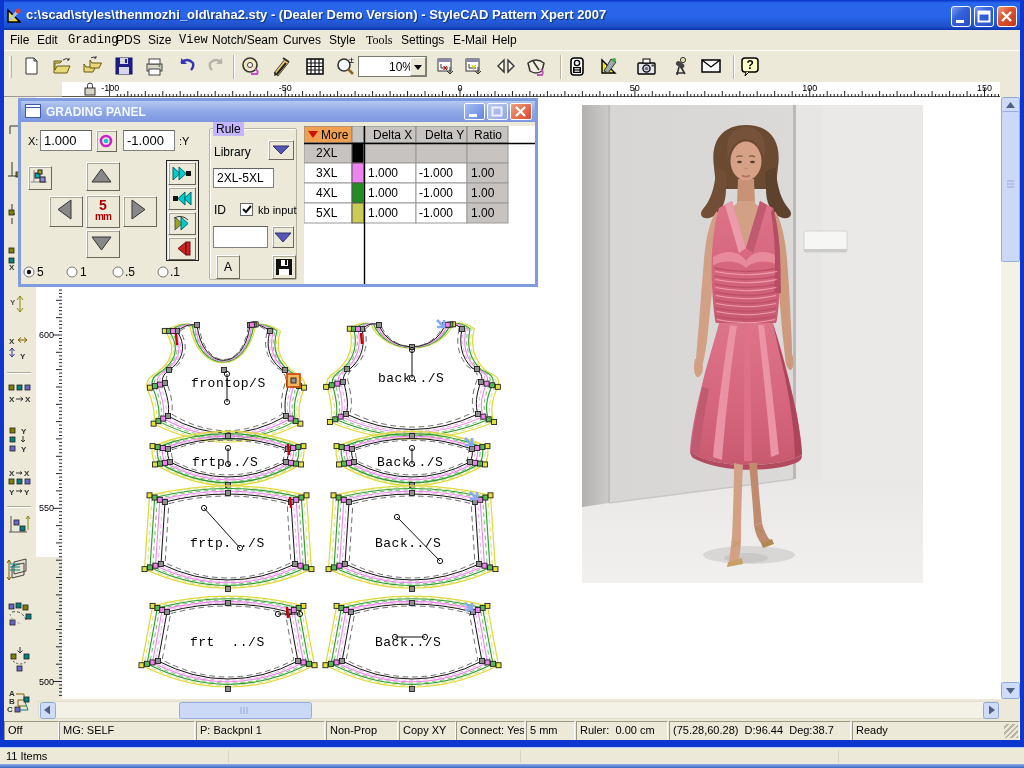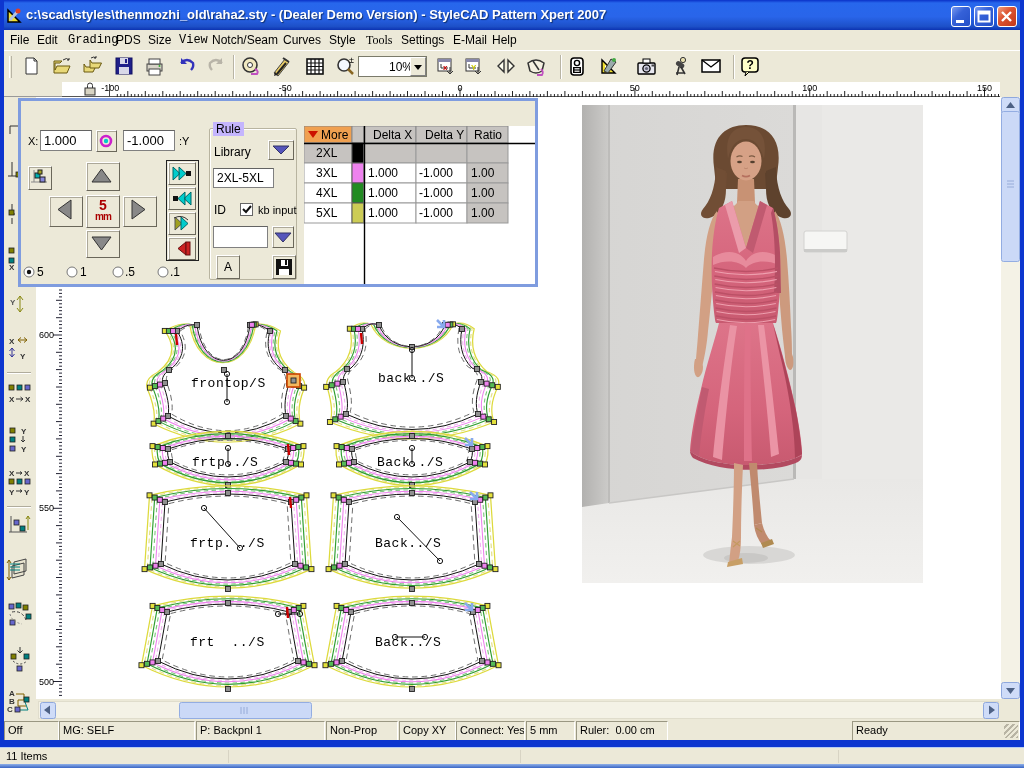--- a/index.html
+++ b/index.html
@@ -22,21 +22,21 @@
   border-top:1px solid #fff; }
 .tbi { position:absolute; top:4px; }
 .tsep { position:absolute; top:4px; width:2px; height:24px; border-left:1px solid #b8b4a4; border-right:1px solid #fff; }
 #combo { position:absolute; left:354px; top:5px; width:69px; height:21px; background:#fff; border:1px solid #7a7a6a; }
 #combo .txt { position:absolute; left:4px; top:3px; font-size:12px;margin-left:26px; }
 #combo .drp { position:absolute; right:0px; top:0px; width:16px; height:19px; background:#ECE9D8;
   border:1px solid #fff; border-right-color:#808080; border-bottom-color:#808080; }
 #hruler { position:absolute; left:62px; top:82px; width:938px; height:15px; background:#fff; border-bottom:1px solid #555; }
 #rulcorner { position:absolute; left:4px; top:82px; width:58px; height:15px; background:#ECE9D8; border-bottom:1px solid #999; }
 #lefttb { position:absolute; left:4px; top:97px; width:32px; height:624px; background:#ECE9D8; }
-#vruler { position:absolute; left:36px; top:97px; width:26px; height:622px; background:#fff; }
+#vruler { position:absolute; left:36px; top:97px; width:26px; height:460px; background:#fff; }
 #canvas { position:absolute; left:62px; top:97px; width:939px; height:602px; background:#fff; overflow:hidden; }
 #vsb { position:absolute; left:1001px; top:97px; width:19px; height:602px; background:#f2f0e4; }
 #hsb { position:absolute; left:36px; top:699px; width:965px; height:22px; background:#ECE9D8; }
 #hsbtrack { position:absolute; left:2px; top:2px; width:961px; height:18px; background:#f4f2e6; border:1px solid #e0ddcc; }
 #statusbar { position:absolute; left:4px; top:721px; width:1016px; height:19px; background:#ECE9D8; font-size:11px; }
 .sp { position:absolute; top:0; height:31px; border:1px solid; border-color:#9a9782 #fff #fff #9a9782; padding:2px 0 0 3px; white-space:nowrap; overflow:hidden; }
 #borderbottom { position:absolute; left:0; top:740px; width:1024px; height:7px; background:#0d36cf; }
 #grip { position:absolute; left:1004px; top:724px; width:14px; height:14px; background:repeating-linear-gradient(135deg,#ECE9D8 0 2px,#b8b4a4 2px 4px); }
 #borderleft { position:absolute; left:0; top:0px; width:4px; height:747px; background:#0d36cf; }
 #borderright { position:absolute; left:1020px; top:0px; width:4px; height:747px; background:#0d36cf; }
@@ -1142,29 +1142,46 @@
   </div>
 <div id="statusbar">
     <div class="sp" style="left: 0px; width: 55px;">Off</div>
     <div class="sp" style="left: 55px; width: 136px;">MG: SELF</div>
     <div class="sp" style="left: 192px; width: 129px;">P: Backpnl 1</div>
     <div class="sp" style="left: 322px; width: 72px;">Non-Prop</div>
     <div class="sp" style="left: 395px; width: 57px;">Copy XY</div>
     <div class="sp" style="left: 452px; width: 69px;">Connect: Yes</div>
     <div class="sp" style="left: 522px; width: 49px;">5 mm</div>
     <div class="sp" style="left: 572px; width: 92px;">Ruler:&nbsp;&nbsp;0.00 cm</div>
+    <div class="sp" style="left: 665px; width: 182px;">(75.28,60.28)&nbsp;&nbsp;D:96.44&nbsp;&nbsp;Deg:38.7</div>
     <div class="sp" style="left: 848px; width: 168px;">Ready</div>
   </div>
 <div id="borderleft"></div>
 <div id="borderright"></div>
 <div id="borderbottom"></div>
 <div id="grip"></div>
 <div id="itemsbar">11 Items<div style="position:absolute;left:228px;top:2px;width:1px;height:13px;background:#d8d4c4"></div><div style="position:absolute;left:520px;top:2px;width:1px;height:13px;background:#d8d4c4"></div><div style="position:absolute;left:838px;top:2px;width:1px;height:13px;background:#d8d4c4"></div></div>
 <div id="bottomstrip"></div>
 <div id="gpanel">
+  <div id="gptitle">
+    <svg width="16" height="14" style="position:absolute;left:4px;top:3px">
+        <rect x="0.5" y="0.5" width="15" height="13" fill="#fff" stroke="#3a5ca8"></rect>
+        <rect x="0.5" y="0.5" width="15" height="3" fill="#fff" stroke="#3a5ca8"></rect>
+      </svg>
+    <div id="gptext">GRADING PANEL</div>
+    <div class="gpbtn" id="gpmin"><svg width="19" height="15">
+          <rect x="4" y="10" width="8" height="3" fill="#fff"></rect>
+        </svg></div>
+    <div class="gpbtn" id="gpmax"><svg width="19" height="15">
+          <rect x="4.5" y="3.5" width="9" height="8" fill="none" stroke="#eef" stroke-width="2"></rect>
+        </svg></div>
+    <div class="gpbtn" id="gpcls"><svg width="20" height="15">
+          <path d="M5 3 L14 12 M14 3 L5 12" stroke="#fff" stroke-width="2.2"></path>
+        </svg></div>
+  </div>
   <div id="gpbody" style="position:absolute;left:0;top:21px;width:514px;height:162px">
       <div class="gplabel" style="left:7px;top:13px">X:</div>
       <div class="gpfield" style="left:19px;top:8px;width:52px">1.000</div>
       <div class="gpbutton" style="left:75px;top:8px;width:21px;height:22px"><svg width="19" height="20">
           <circle cx="9" cy="10" r="5" fill="none" stroke="#cc22cc" stroke-width="2.6"></circle>
           <circle cx="9" cy="10" r="2.2" fill="#00cccc"></circle>
         </svg></div>
       <div class="gpfield" style="left:102px;top:8px;width:52px">-1.000</div>
       <div class="gplabel" style="left:158px;top:13px">:Y</div>
       <div class="gpbutton" style="left:7px;top:44px;width:24px;height:24px"><svg width="22" height="22">

